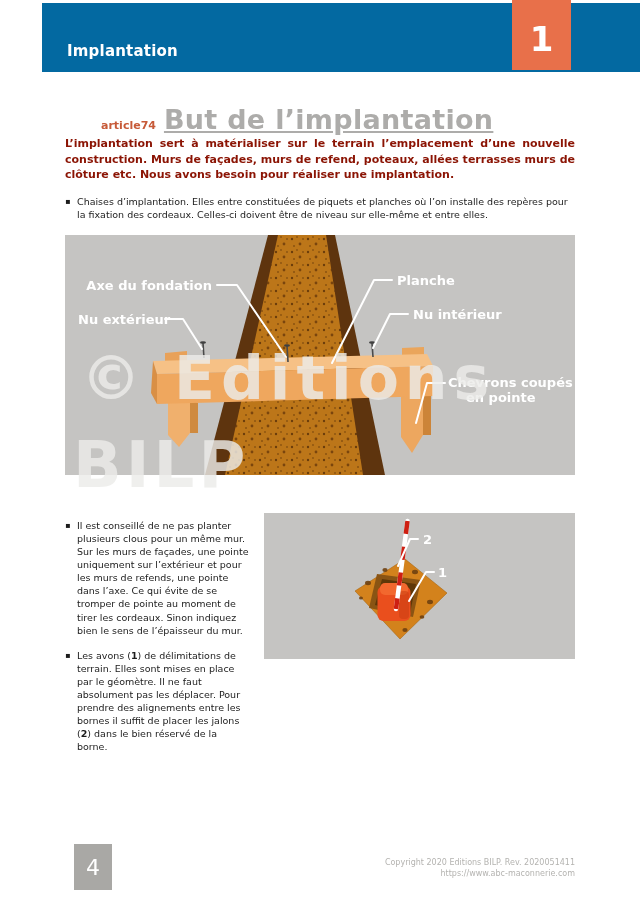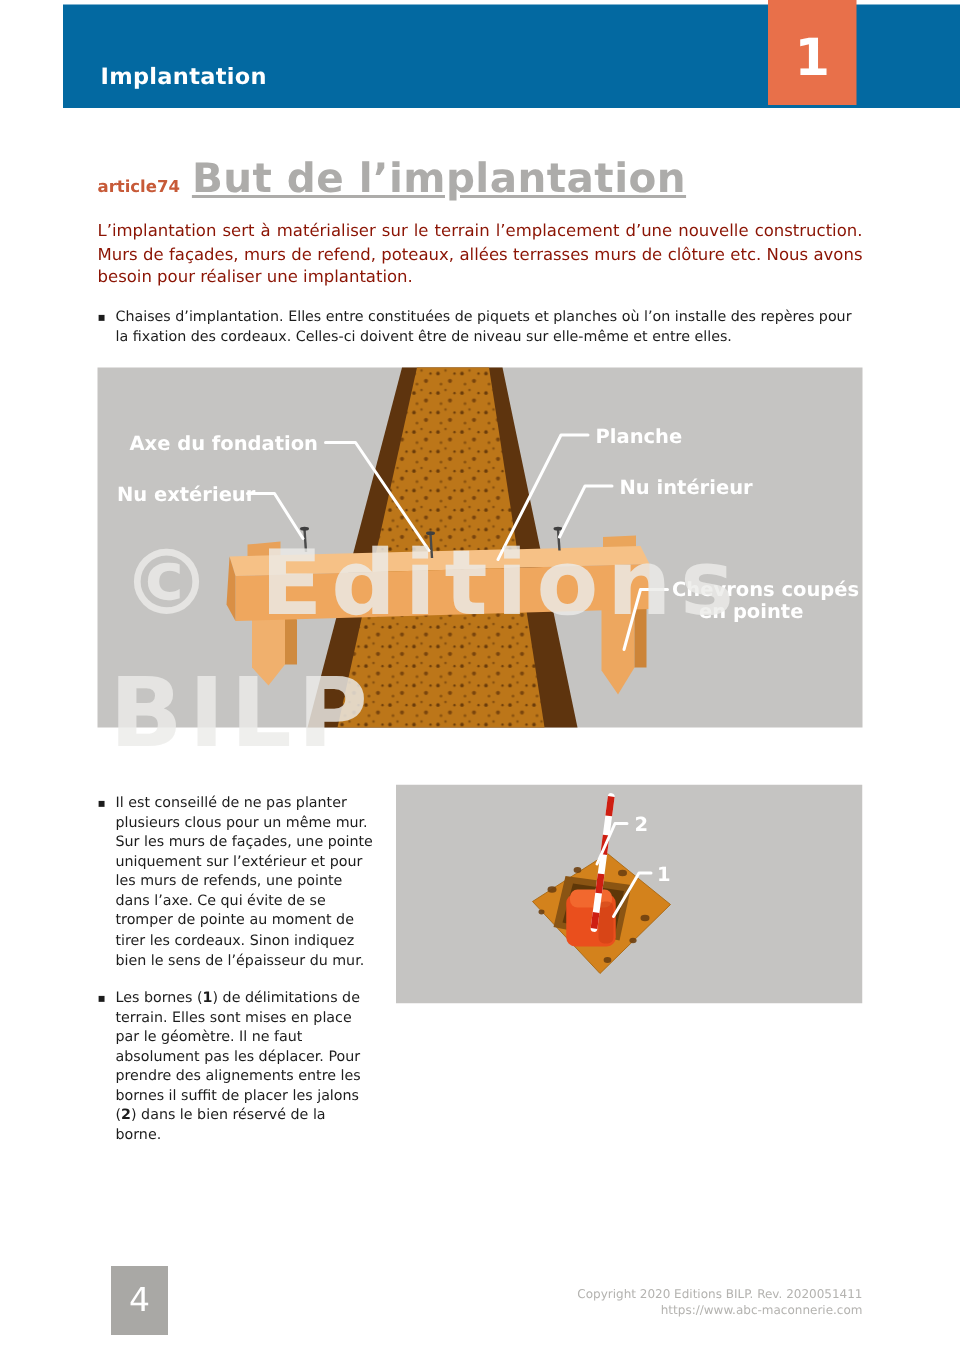--- a/index.html
+++ b/index.html
@@ -19,24 +19,24 @@
     color:#ffffff; font-size:15px; font-weight:bold; letter-spacing:.2px;
   }
   .chapter-box {
     position:absolute; left:512px; top:0; width:59px; height:70px;
     background:#e8704a; display:flex; align-items:center; justify-content:center;
   }
   .chapter-num { color:#ffffff; font-size:34px; font-weight:bold; padding-top:8px; }
   
   .content { position:absolute; left:65px; top:106px; width:510px; }
   .title-row { display:flex; align-items:baseline; }
-  .article-id { color:#c75a38; font-size:11px; font-weight:bold; margin-right:8px; white-space:nowrap; }
+  .article-id { color:#c75a38; font-size:11px; font-weight:bold; margin-right:8px; white-space:nowrap;margin-left:36px; }
   .article-title { color:#adacaa; font-size:27px; font-weight:bold; letter-spacing:.3px; line-height:1.05;text-decoration:underline; }
   .intro {
-    margin-top:12px; color:#8b1404; font-size:11px; font-weight:normal;
+    margin-top:2px; color:#8b1404; font-size:11px; font-weight:bold;
     line-height:1.4; text-align:justify;
   }
   .lead { margin-top:20px; font-size:10px; color:#1c1c1c; line-height:1.35; }
   .bullet { display:flex; margin-top:12px; font-size:9.5px; color:#1c1c1c; line-height:1.38; }
   .bullet .marker { flex:0 0 12px; font-size:8px; padding-top:1px; }
   .bullet .btext { flex:1; }
   
   .figure1 { margin-top:14px; width:510px; height:240px; position:relative; }
   .figure1 svg { overflow:visible; display:block; }
   .fig-label { font-size:13px; font-weight:bold; fill:#ffffff; }
@@ -191,21 +191,21 @@
         </svg>
       </div>
 
       <div class="bullet" style="margin-top:0;">
         <span class="marker">▪</span>
         <span class="btext">Il est conseillé de ne pas planter plusieurs clous pour un même mur. Sur les murs de façades, une pointe uniquement sur l’extérieur et pour les murs de refends, une pointe dans l’axe. Ce qui évite de se tromper de pointe au moment de tirer les cordeaux. Sinon indiquez bien le sens de l’épaisseur du mur.</span>
       </div>
 
       <div class="bullet">
         <span class="marker">▪</span>
-        <span class="btext"><span>Les bornes (</span><b>1</b><span>) de délimitations de terrain. Elles sont mises en place par le géomètre. Il ne faut absolument pas les déplacer. Pour prendre des alignements entre les bornes il suffit de placer les jalons (</span><b>2</b><span>) dans le bien réservé de la borne.</span></span>
+        <span class="btext"><span>Les avons (</span><b>1</b><span>) de délimitations de terrain. Elles sont mises en place par le géomètre. Il ne faut absolument pas les déplacer. Pour prendre des alignements entre les bornes il suffit de placer les jalons (</span><b>2</b><span>) dans le bien réservé de la borne.</span></span>
       </div>
 
       <div class="clear"></div>
     </div>
   </div>
 
   <div class="page-num-box">
     <span class="page-num">4</span>
   </div>
   <div class="copyright">

